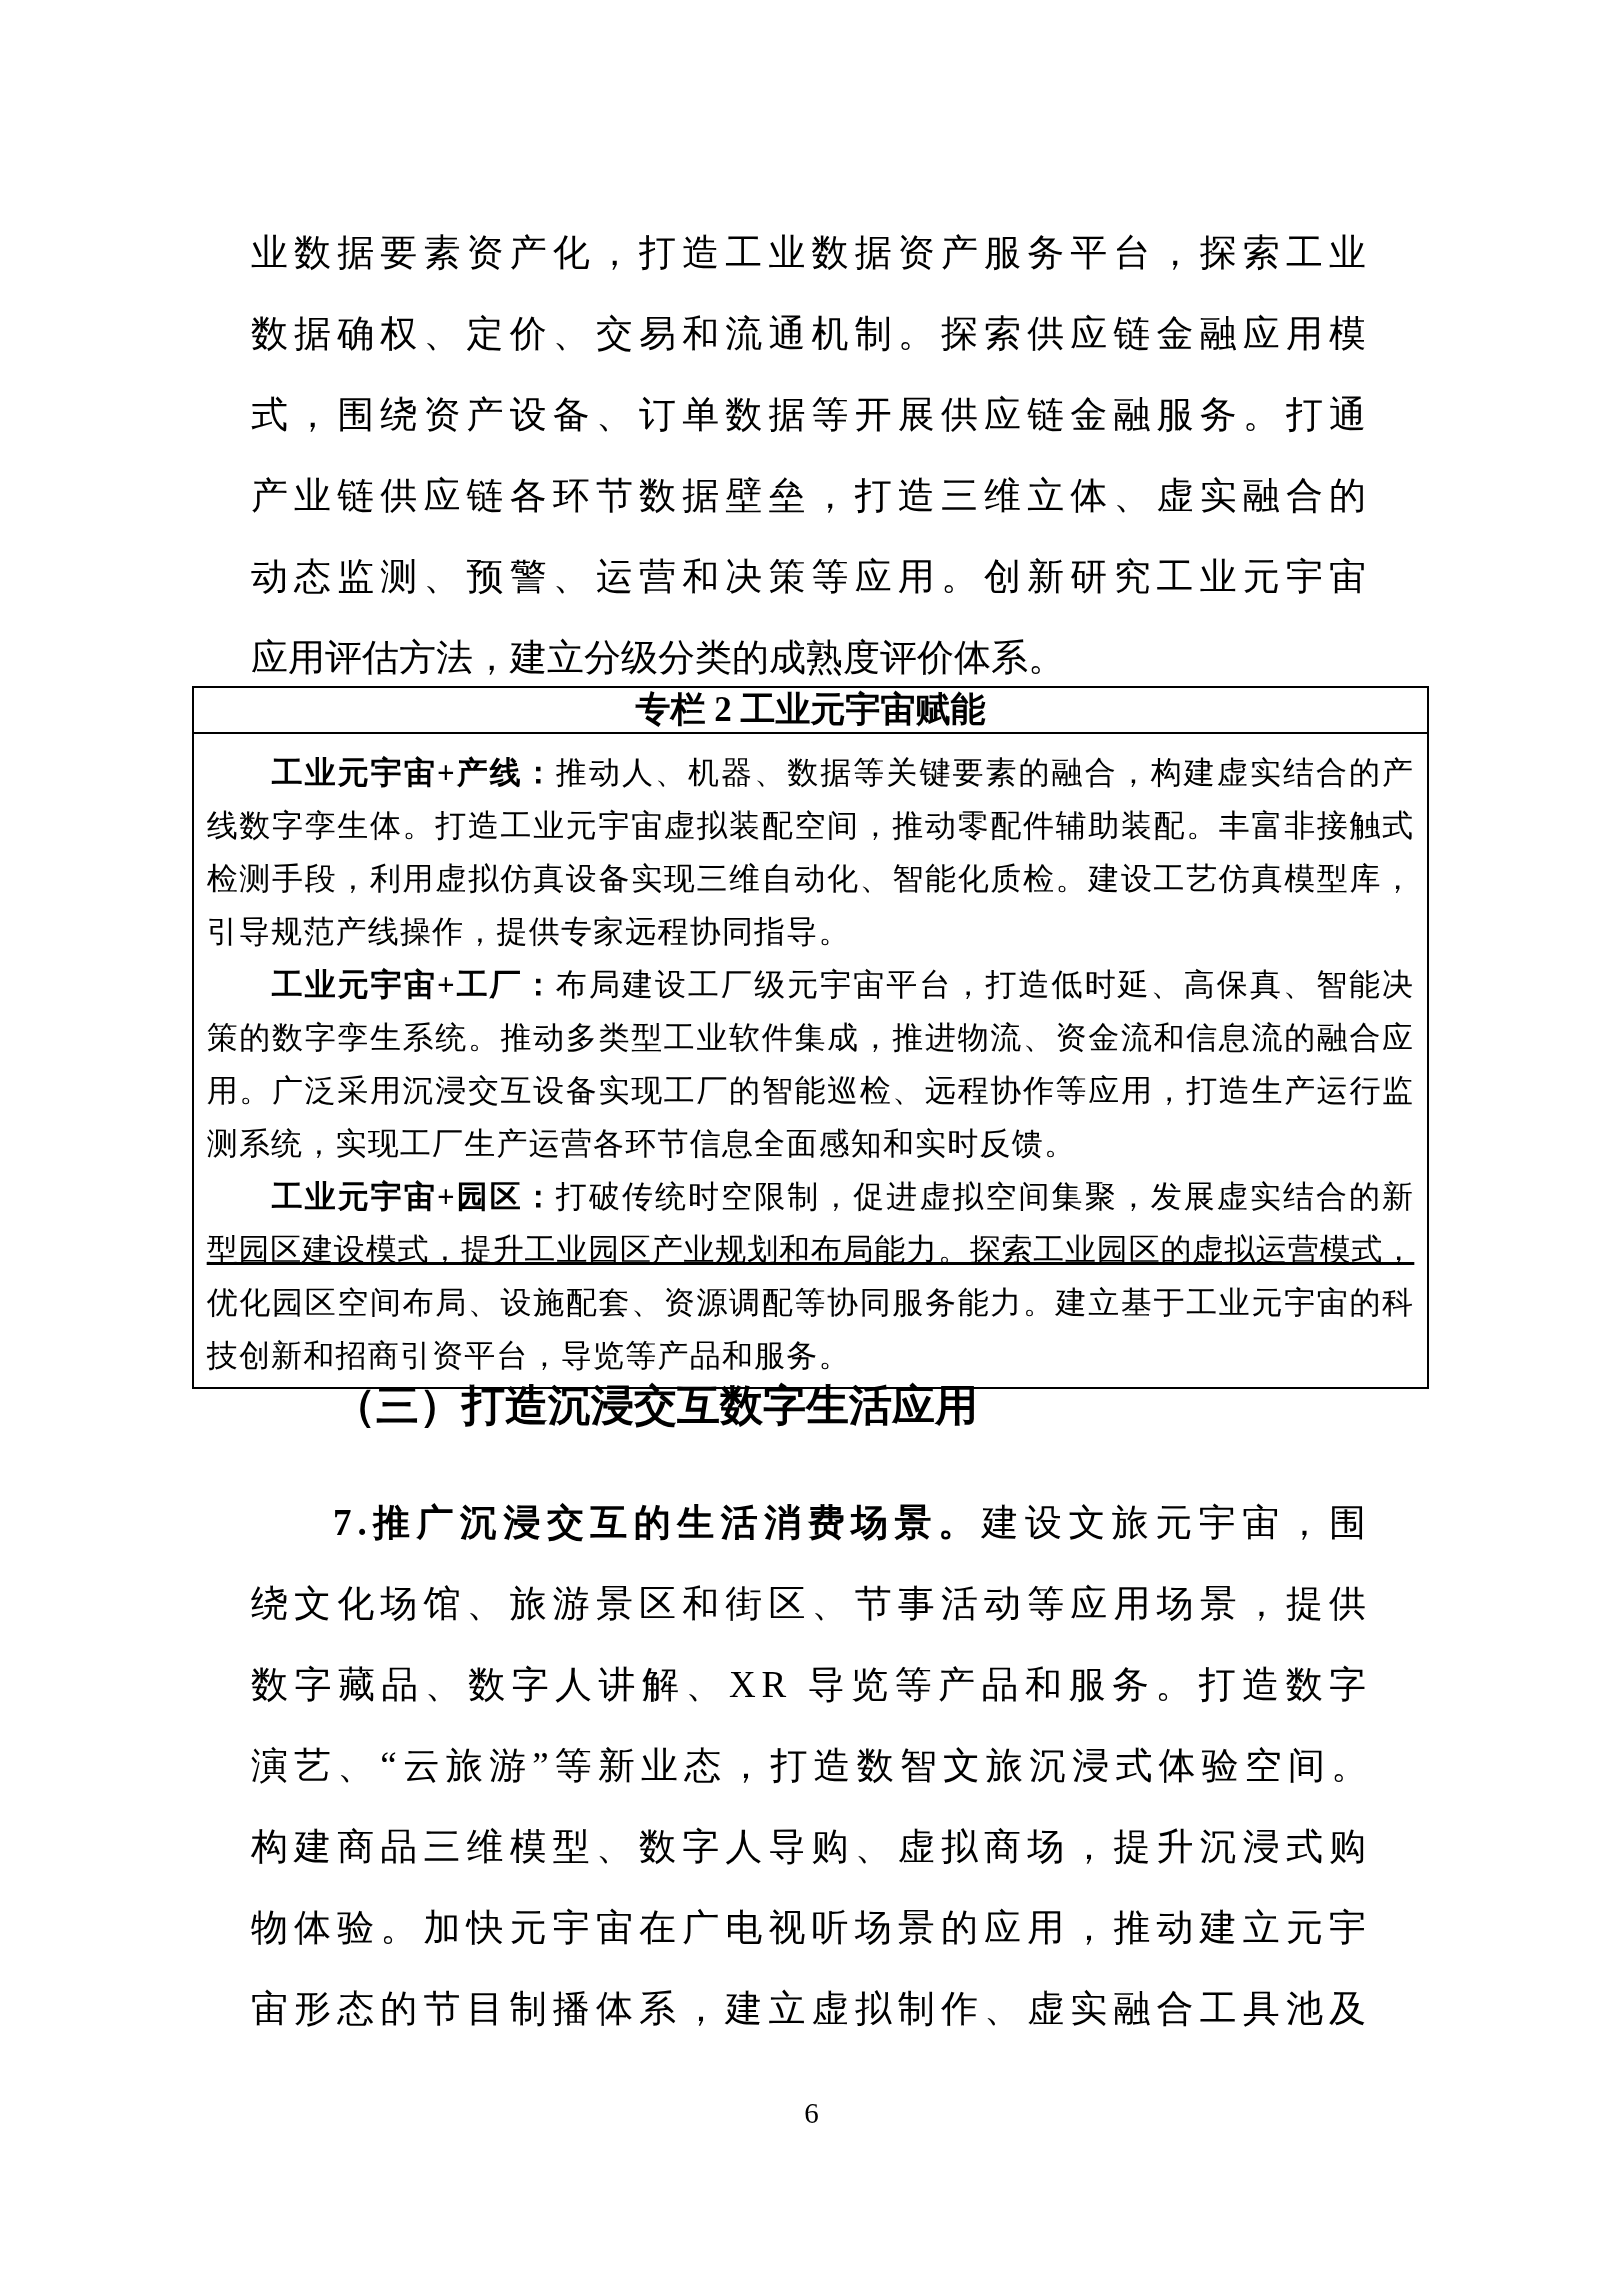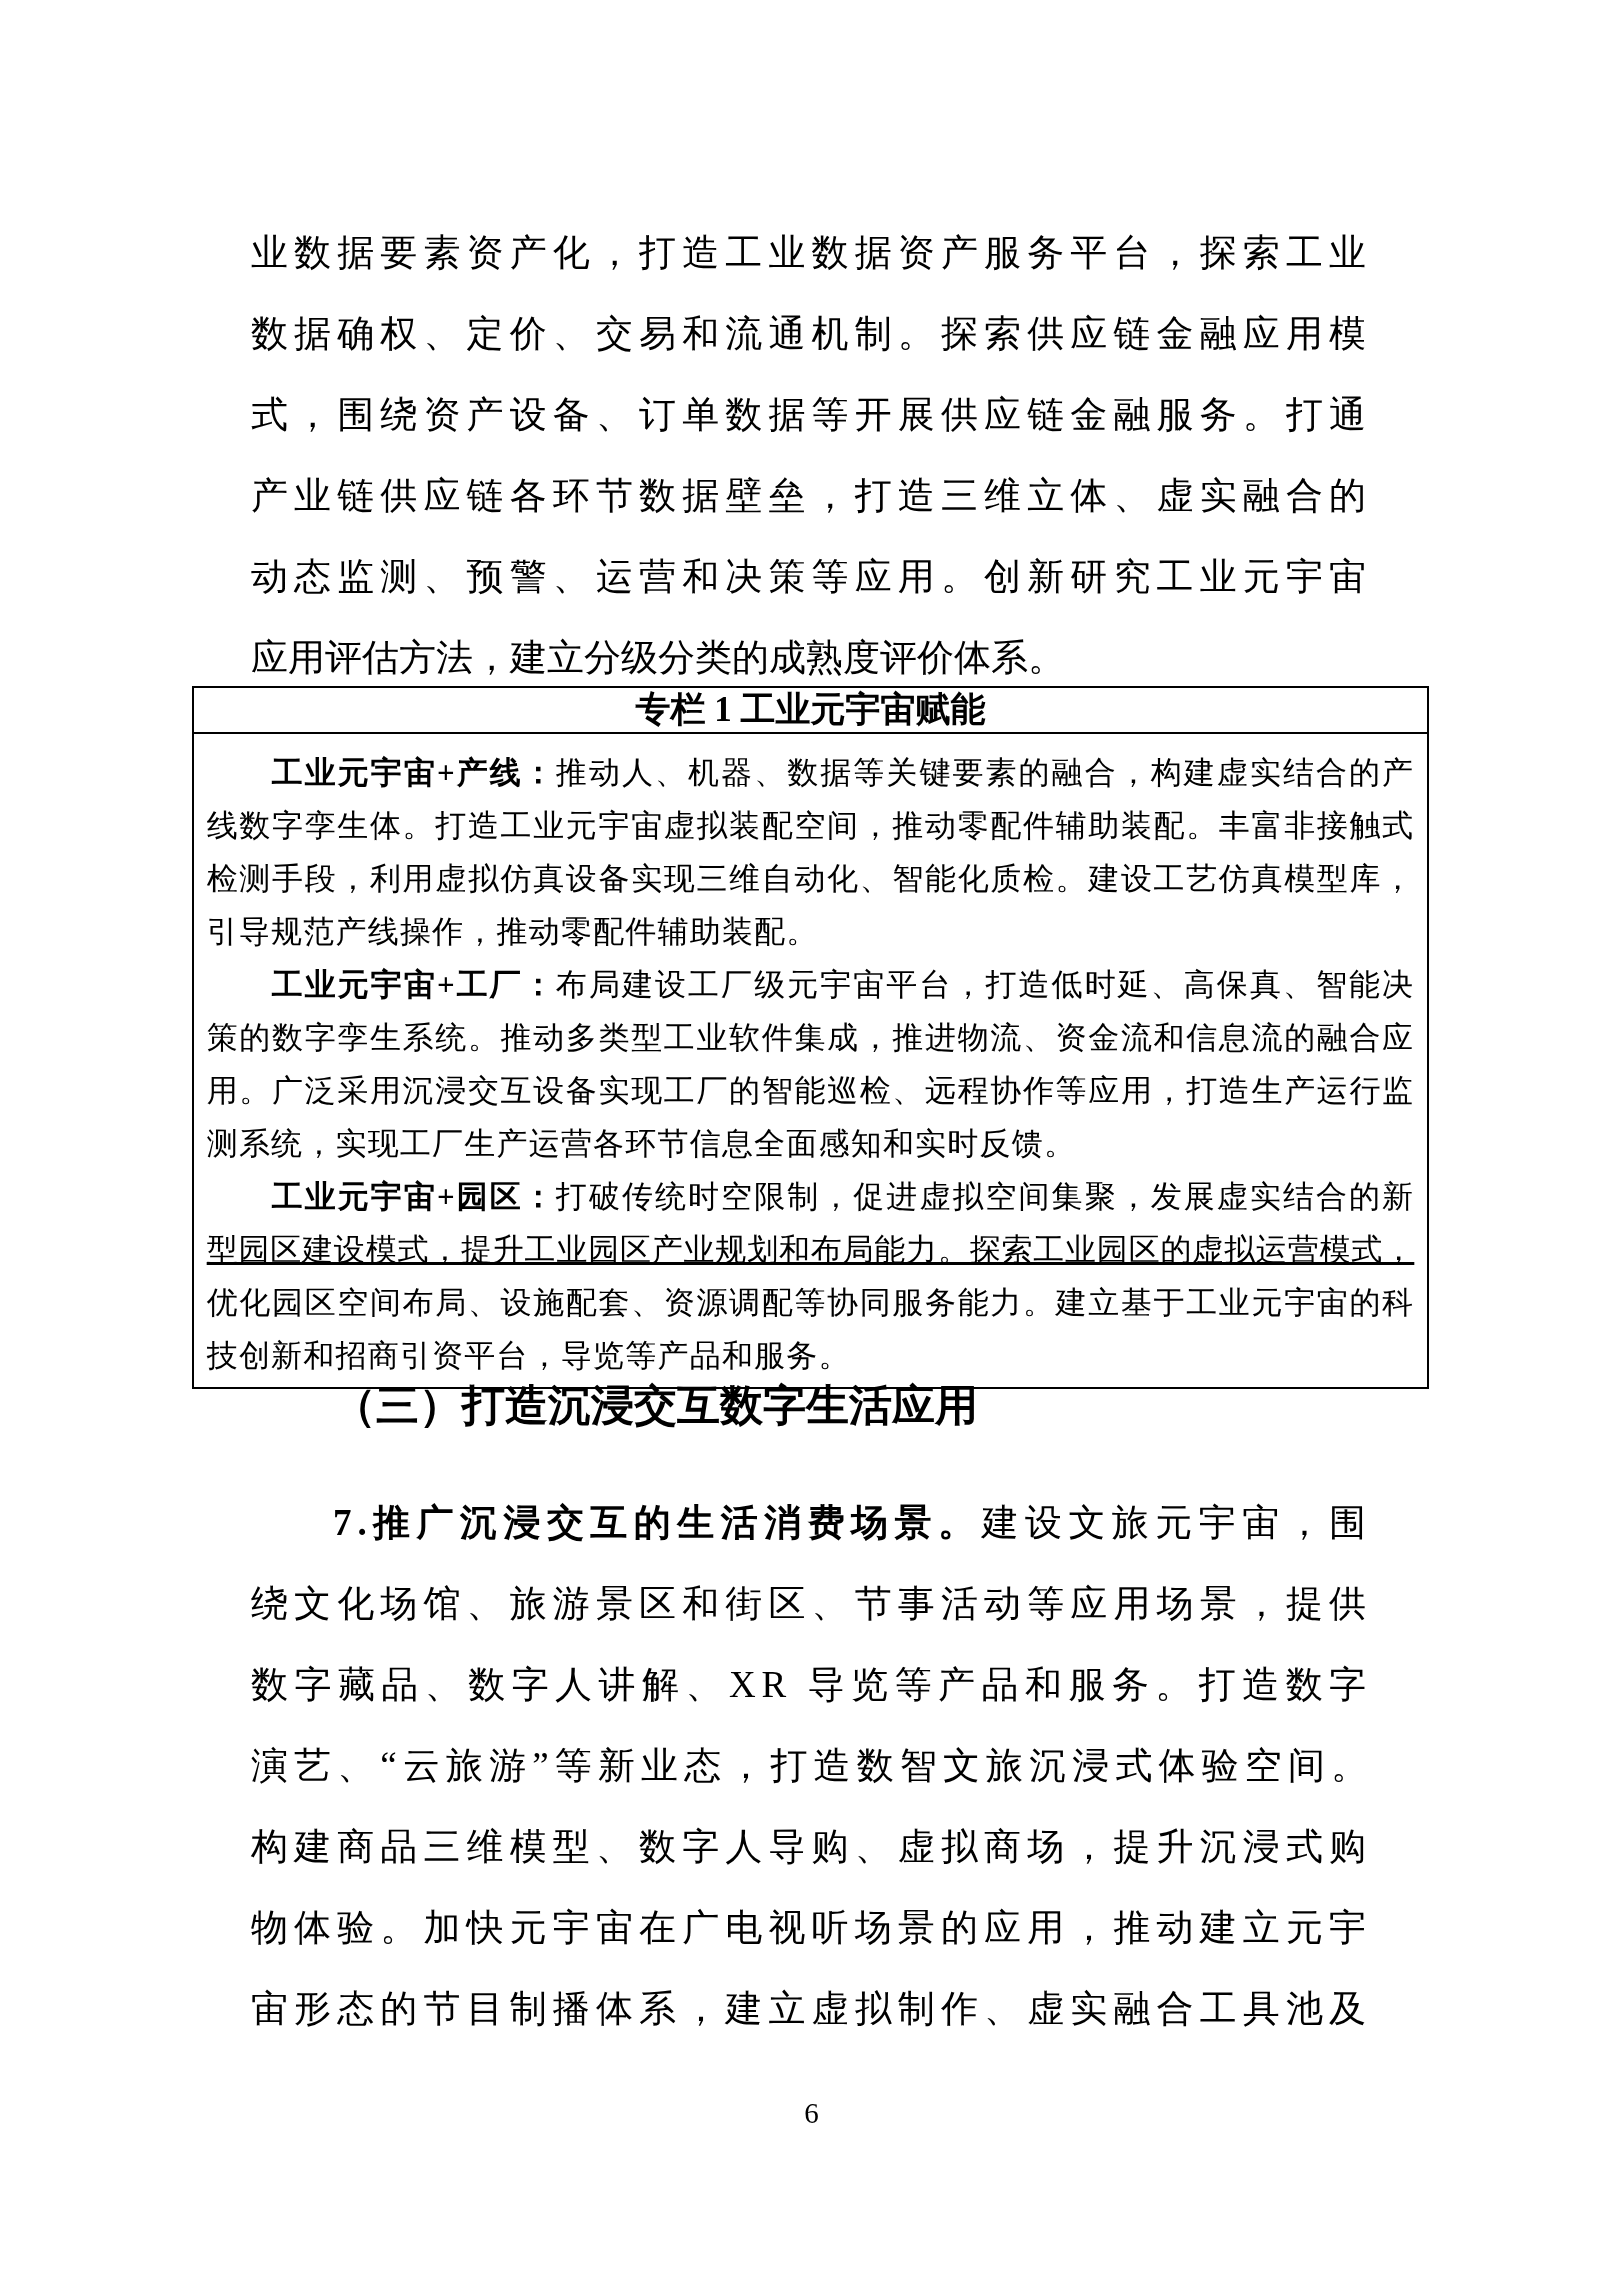--- a/index.html
+++ b/index.html
@@ -94,28 +94,28 @@
   <div class="abs bodycol intro">
     <div class="line jl">业数据要素资产化，打造工业数据资产服务平台，探索工业</div>
     <div class="line jl">数据确权、定价、交易和流通机制。探索供应链金融应用模</div>
     <div class="line jl">式，围绕资产设备、订单数据等开展供应链金融服务。打通</div>
     <div class="line jl">产业链供应链各环节数据壁垒，打造三维立体、虚实融合的</div>
     <div class="line jl">动态监测、预警、运营和决策等应用。创新研究工业元宇宙</div>
     <div class="line el">应用评估方法，建立分级分类的成熟度评价体系。</div>
   </div>
 
   <div class="abs panel">
-    <div class="panel-title">专栏 1 工业元宇宙赋能</div>
+    <div class="panel-title">专栏 2 工业元宇宙赋能</div>
     <div class="panel-body">
 
       <div>
         <div class="line jl first"><span class="boldlead">工业元宇宙+产线：</span><span>推动人、机器、数据等关键要素的融合，构建虚实结合的产</span></div>
         <div class="line jl">线数字孪生体。打造工业元宇宙虚拟装配空间，推动零配件辅助装配。丰富非接触式</div>
         <div class="line jl">检测手段，利用虚拟仿真设备实现三维自动化、智能化质检。建设工艺仿真模型库，</div>
-        <div class="line el">引导规范产线操作，推动零配件辅助装配。</div>
+        <div class="line el">引导规范产线操作，提供专家远程协同指导。</div>
       </div>
 
       <div>
         <div class="line jl first"><span class="boldlead">工业元宇宙+工厂：</span><span>布局建设工厂级元宇宙平台，打造低时延、高保真、智能决</span></div>
         <div class="line jl">策的数字孪生系统。推动多类型工业软件集成，推进物流、资金流和信息流的融合应</div>
         <div class="line jl">用。广泛采用沉浸交互设备实现工厂的智能巡检、远程协作等应用，打造生产运行监</div>
         <div class="line el">测系统，实现工厂生产运营各环节信息全面感知和实时反馈。</div>
       </div>
 
       <div>

